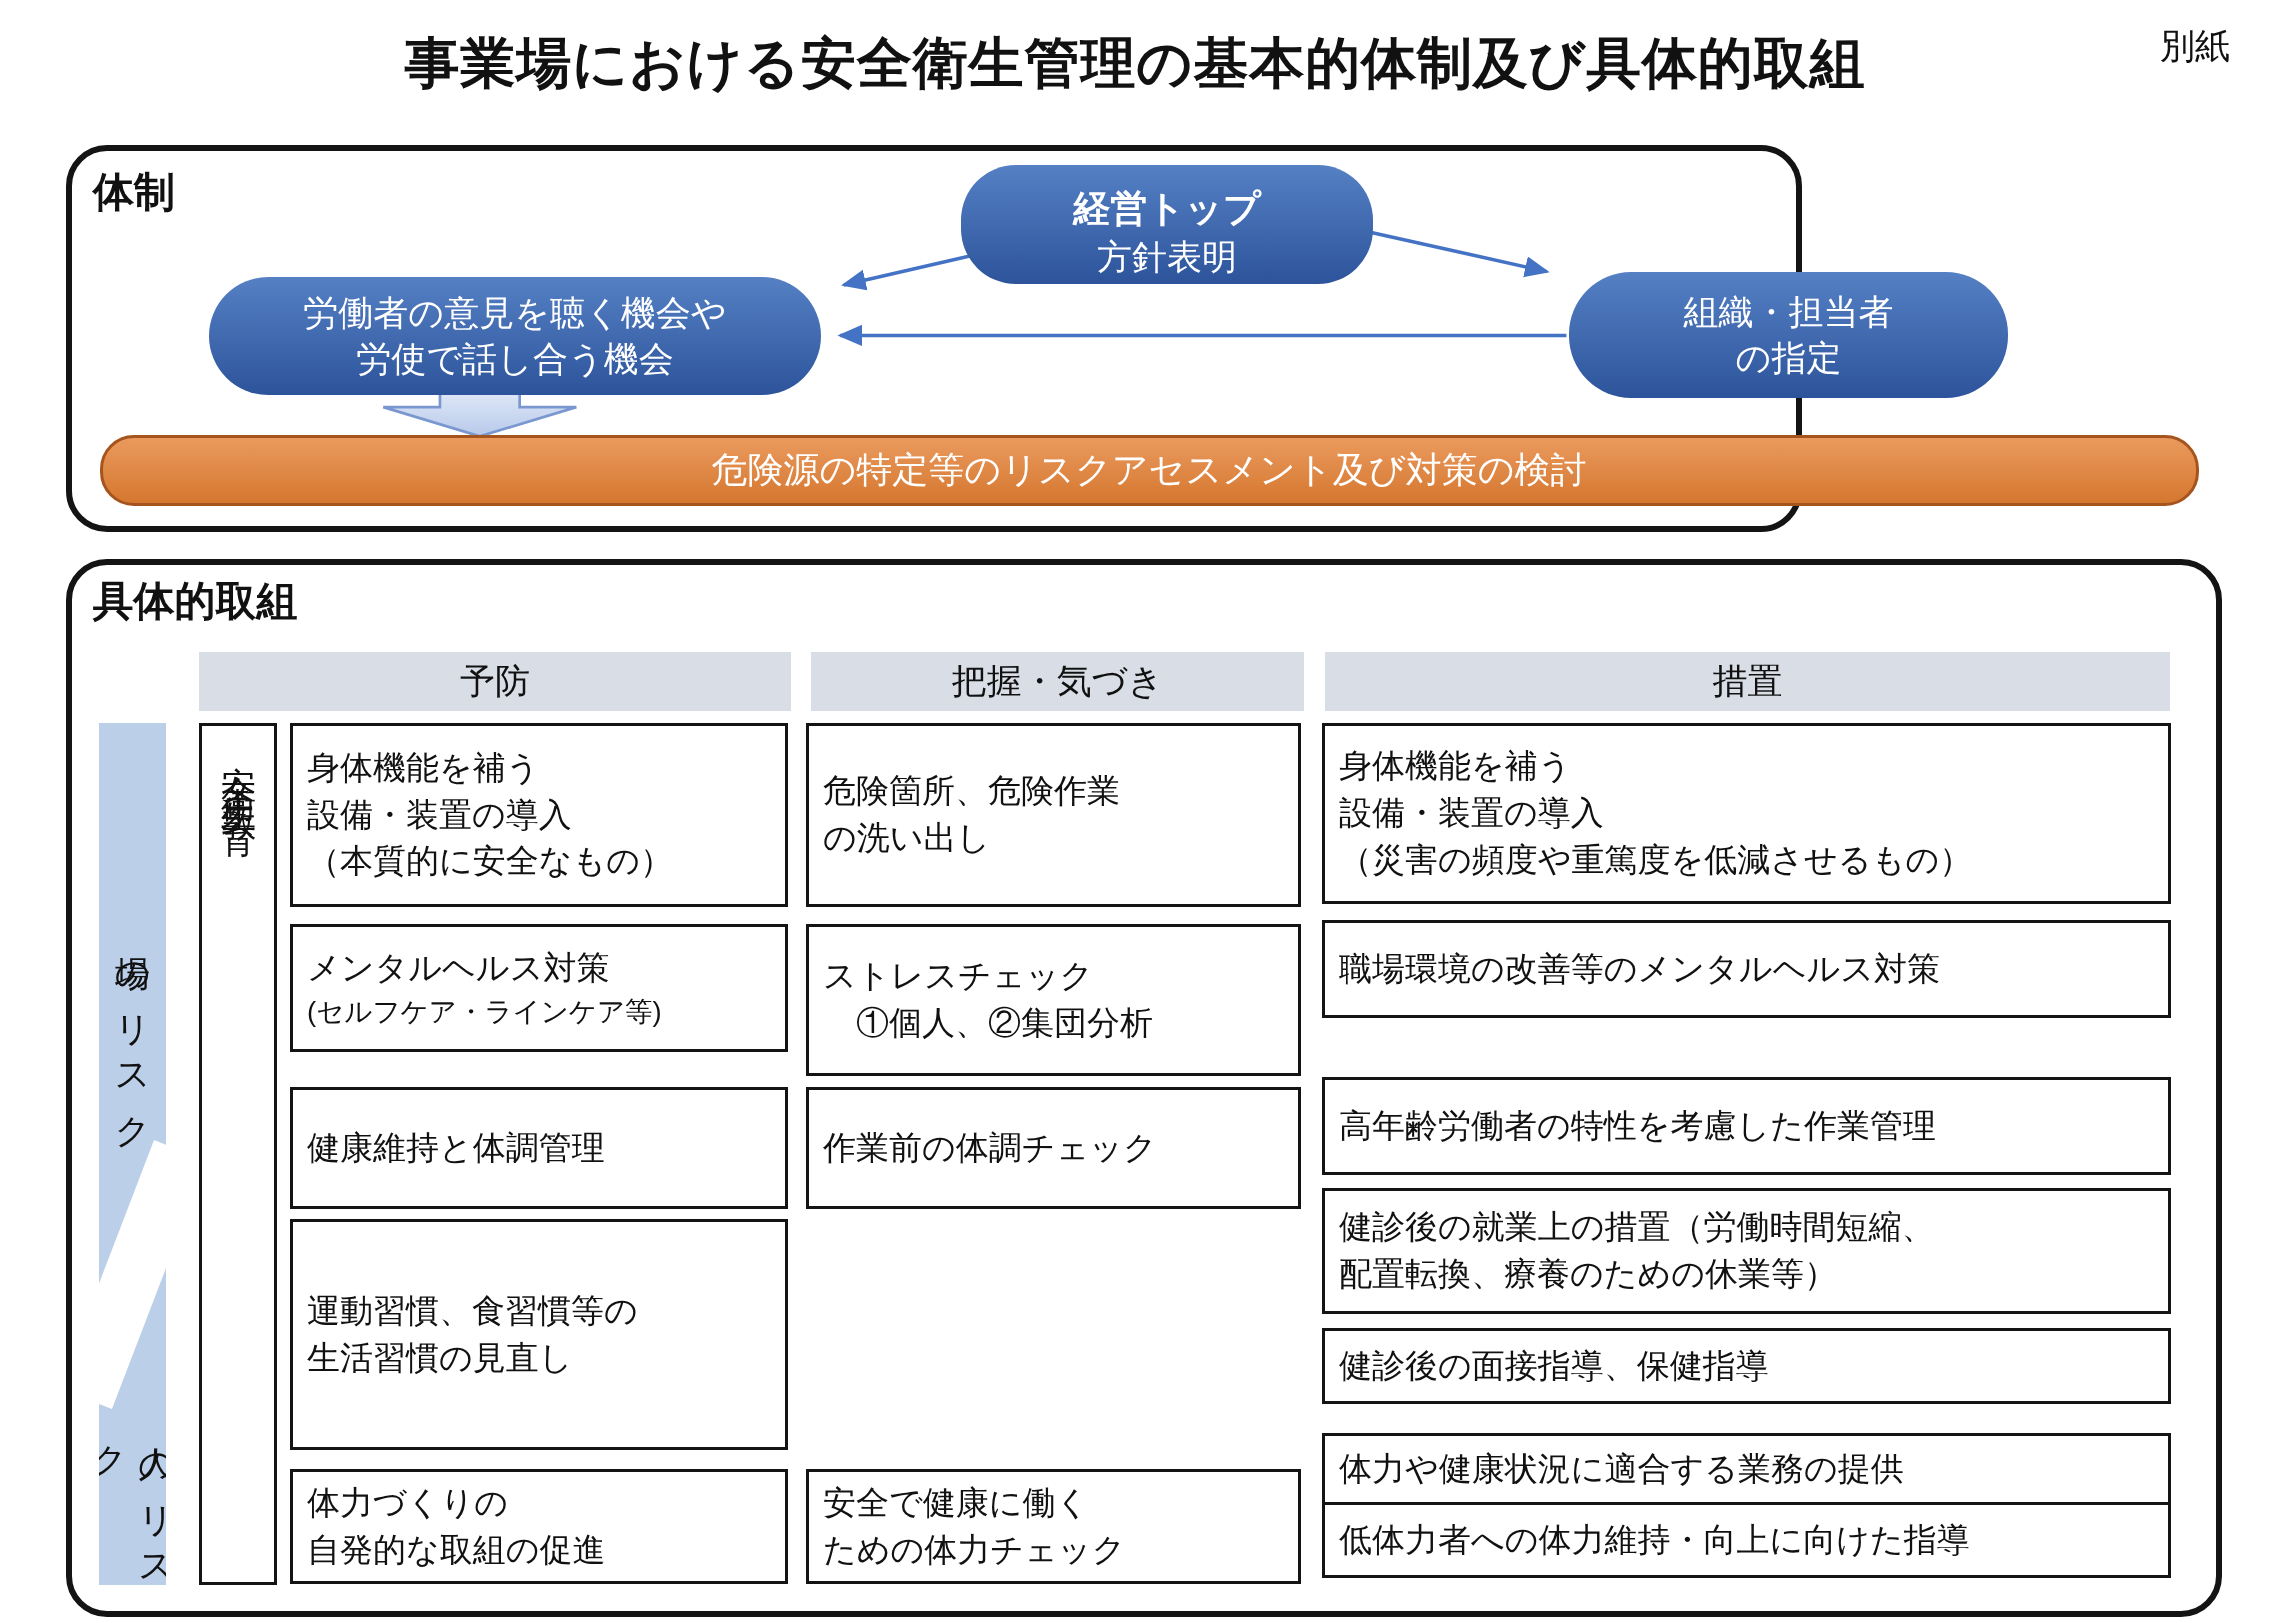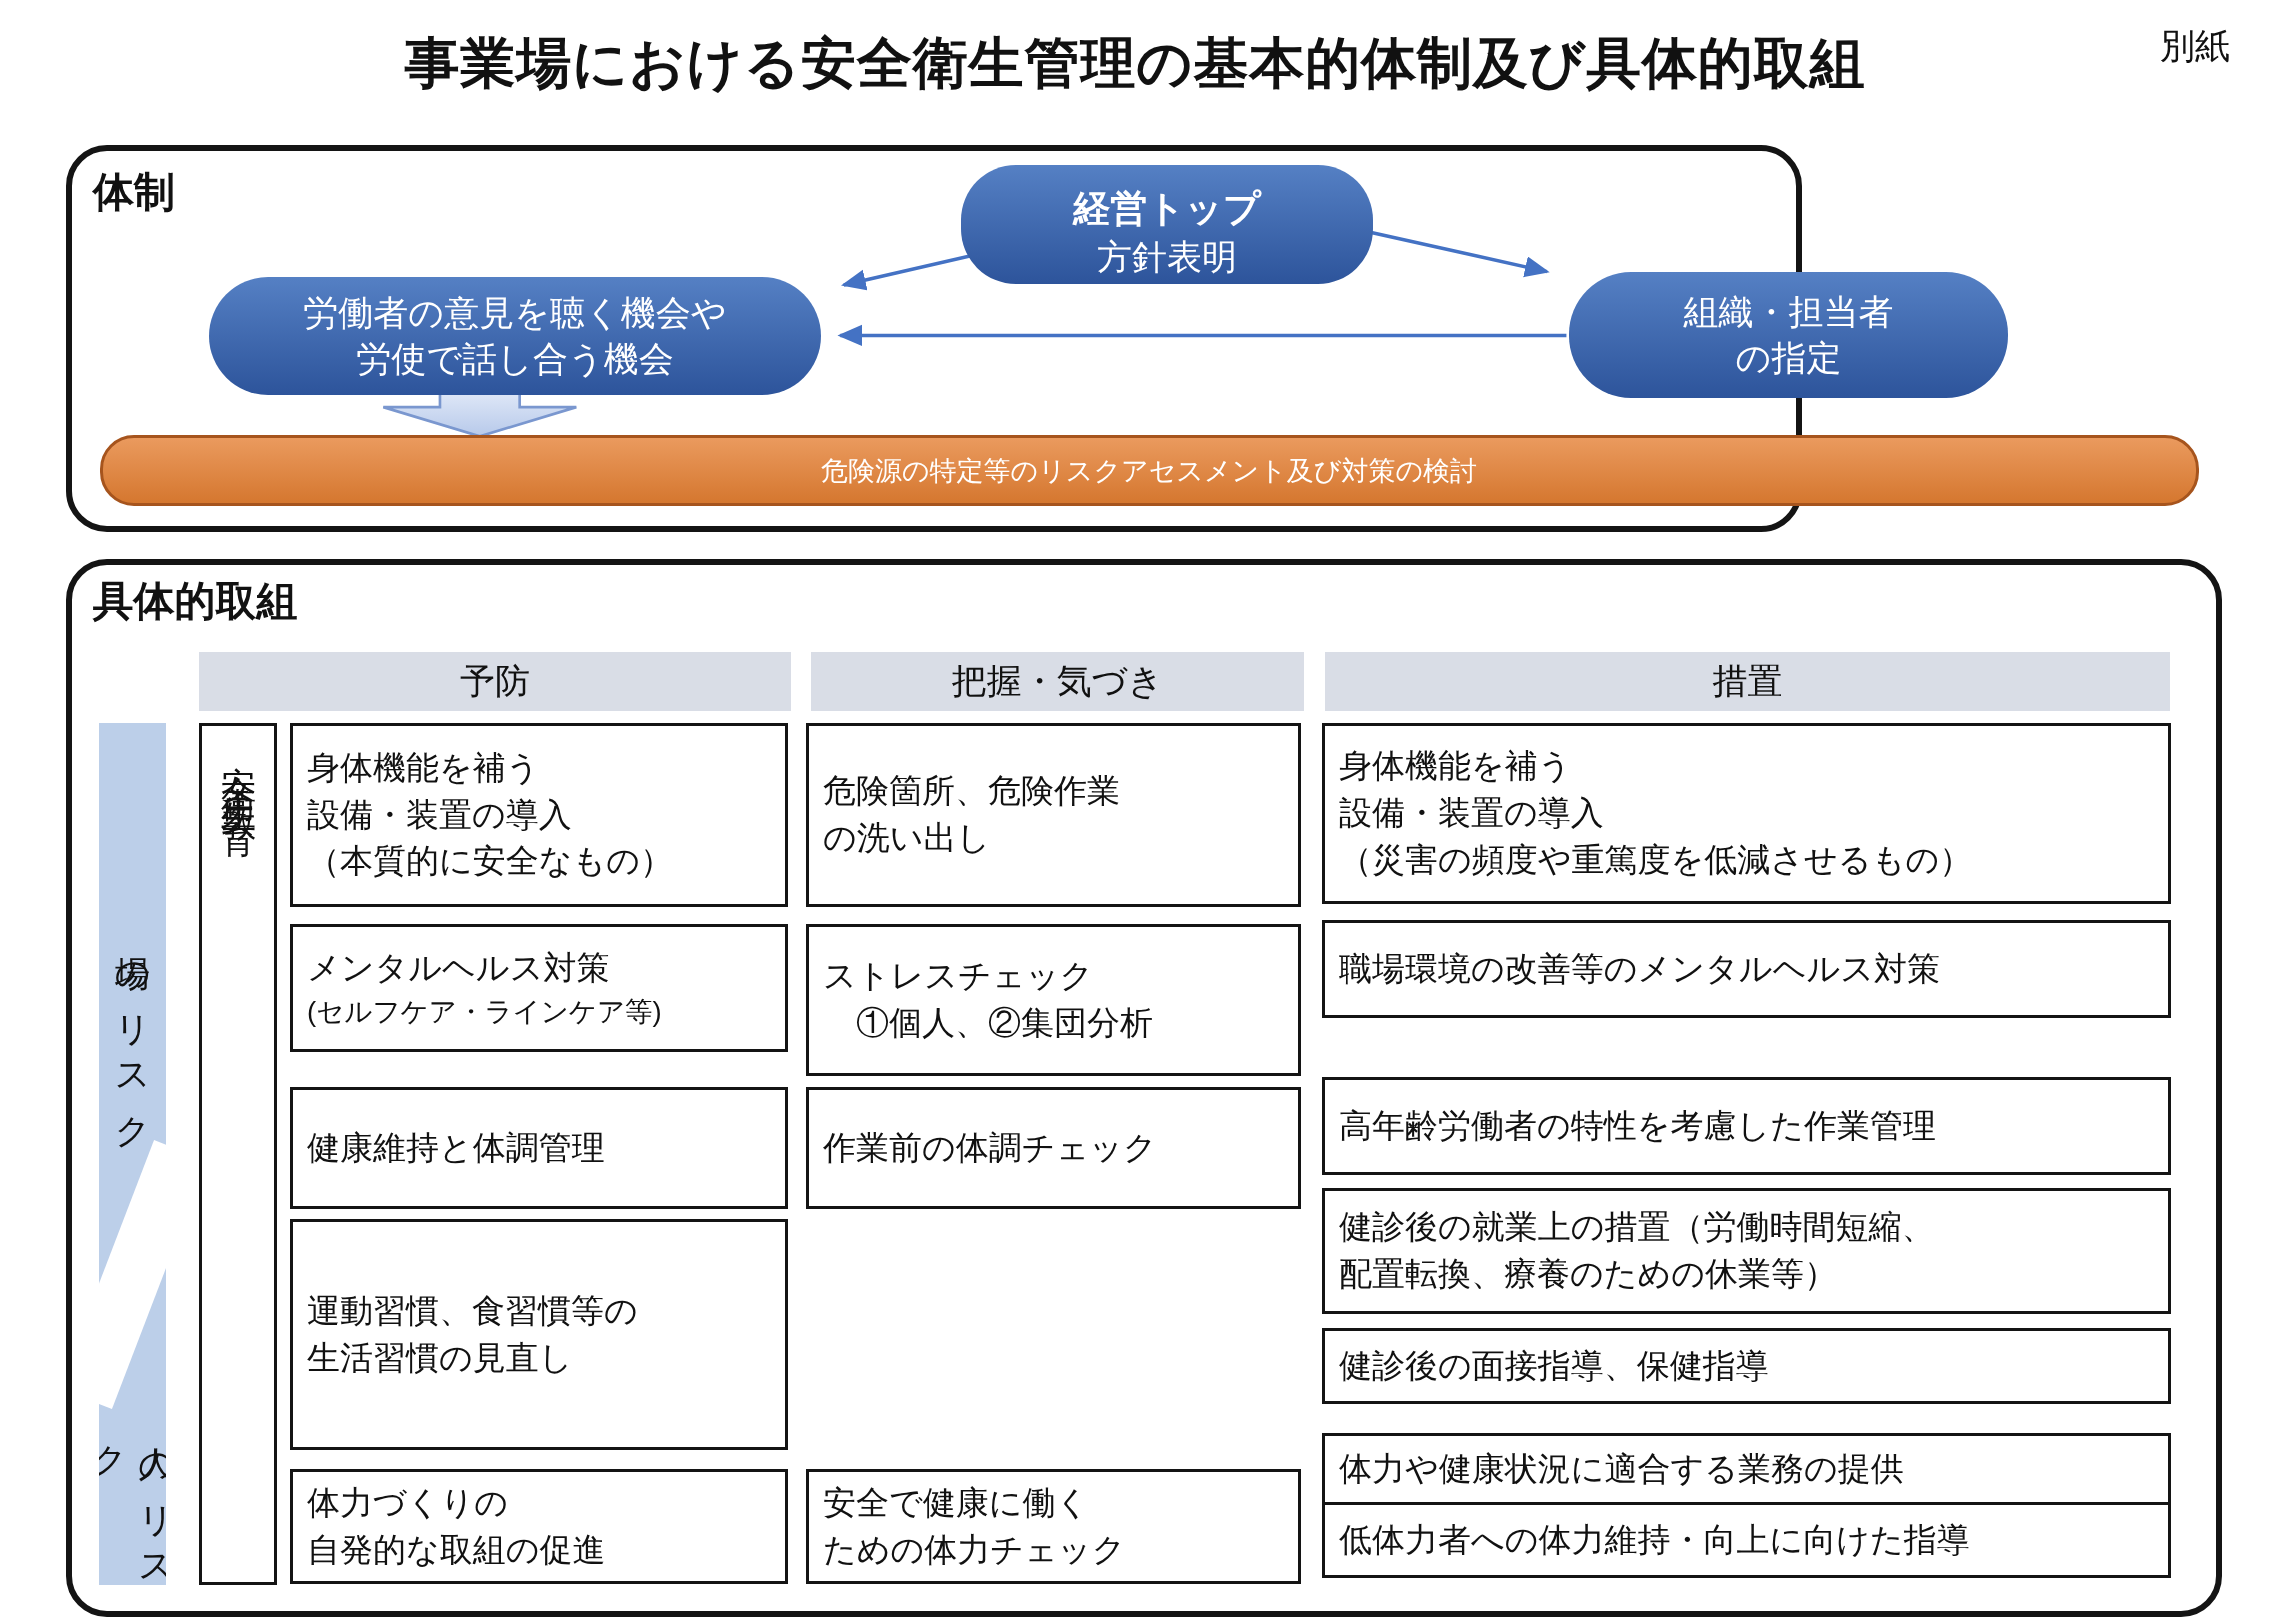--- a/index.html
+++ b/index.html
@@ -62,21 +62,21 @@
   #pill-workers { left: 137px; top: 126px; width: 612px; height: 118px; }
   #pill-org { left: 1497px; top: 121px; width: 439px; height: 126px; }
 
   .risk-bar {
     position: absolute;
     left: 27.5px; top: 284px; width: 2099px; height: 71px;
     background: linear-gradient(to bottom, var(--orange_top), var(--orange_bottom));
     border: 3.5px solid var(--orange_border);
     border-radius: 34px;
     color: #ffffff;
-    font-size: 27px;
+    font-size: 36px;
     display: flex;
     align-items: center;
     justify-content: center;
   }
   .taisei-svg { position: absolute; left: -6.2px; top: -6.2px; }
 
   .col-header {
     position: absolute;
     top: 87px; height: 59px;
     background: var(--header_bg);

